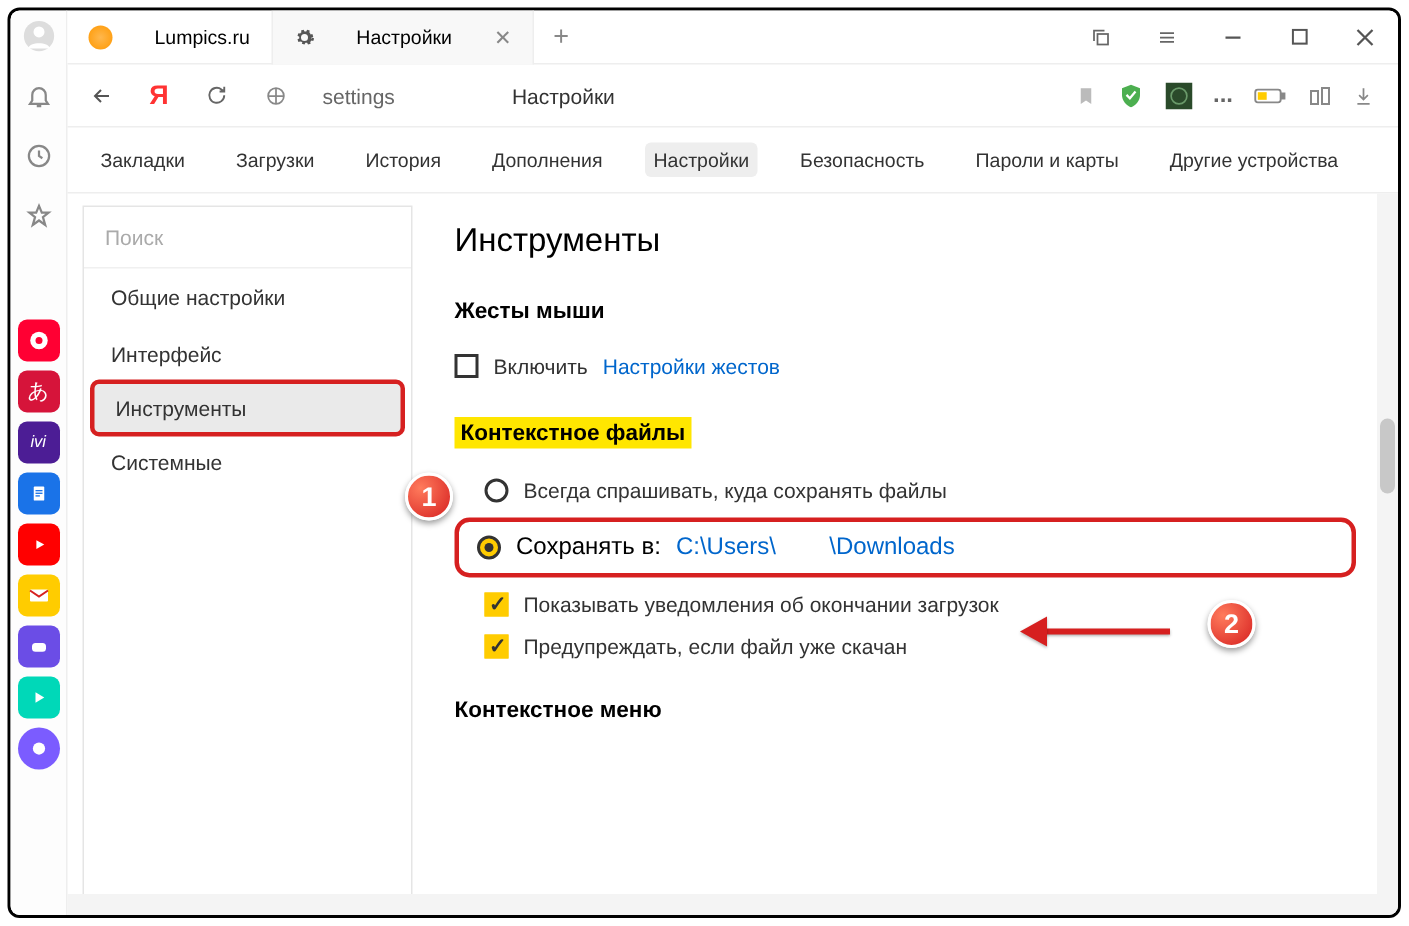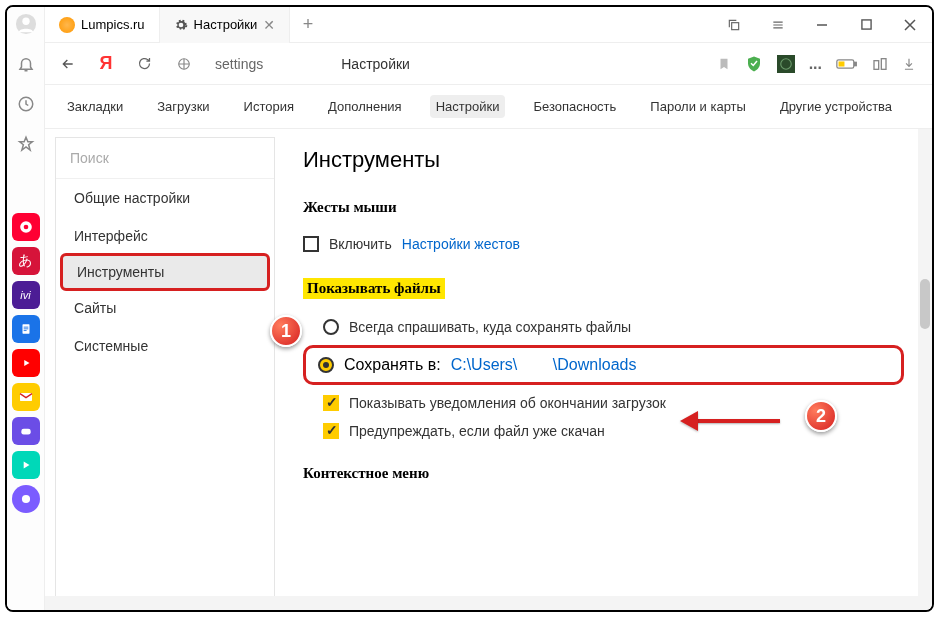--- a/index.html
+++ b/index.html
@@ -8,21 +8,21 @@
 .window { position: absolute; top: 5px; left: 5px; right: 5px; bottom: 5px; border: 2px solid #000; border-radius: 8px; overflow: hidden; background: #fff; display: flex; }
 
 .left-sidebar { width: 38px; background: #fdfdfd; border-right: 1px solid #eee; display: flex; flex-direction: column; align-items: center; padding-top: 6px; gap: 18px; }
 .left-sidebar .icon { width: 22px; height: 22px; display: flex; align-items: center; justify-content: center; color: #888; }
 .app-icons { display: flex; flex-direction: column; gap: 6px; margin-top: 40px; }
 .app-icon { width: 28px; height: 28px; border-radius: 6px; display: flex; align-items: center; justify-content: center; font-size: 14px; color: #fff; }
 
 .main { flex: 1; display: flex; flex-direction: column; }
 
 .titlebar { height: 36px; display: flex; align-items: center; background: #fff; border-bottom: 1px solid #eee; }
-.tab { height: 36px; display: flex; align-items: center; padding: 0 14px; gap: 6px; font-size: 13px; border-right: 1px solid #eee; position: relative; }
+.tab { height: 36px; display: flex; align-items: center; padding: 0 14px; gap: 28px; font-size: 13px; border-right: 1px solid #eee; position: relative; }
 .tab.active { background: #f8f8f8; }
 .tab .favicon { width: 16px; height: 16px; border-radius: 50%; }
 .tab-close { font-size: 14px; color: #888; cursor: pointer; }
 .newtab { width: 36px; display: flex; align-items: center; justify-content: center; color: #888; font-size: 18px; }
 .titlebar-spacer { flex: 1; }
 .win-controls { display: flex; align-items: center; gap: 0; }
 .win-btn { width: 44px; height: 36px; display: flex; align-items: center; justify-content: center; color: #555; }
 
 .toolbar { height: 42px; display: flex; align-items: center; padding: 0 8px; gap: 8px; border-bottom: 1px solid #eee; }
 .tool-btn { width: 30px; height: 30px; display: flex; align-items: center; justify-content: center; color: #666; border-radius: 4px; }
@@ -37,21 +37,21 @@
 
 .content { flex: 1; display: flex; overflow: hidden; position: relative; }
 
 .settings-nav { width: 220px; border: 1px solid #e5e5e5; margin: 8px 0 0 10px; display: flex; flex-direction: column; }
 .search-box { padding: 12px 14px; color: #aaa; font-size: 14px; border-bottom: 1px solid #f0f0f0; }
 .nav-item { padding: 11px 18px; font-size: 14px; color: #333; cursor: pointer; }
 .nav-item.selected { background: #eaeaea; border: 3px solid #d62020; border-radius: 6px; position: relative; margin: -2px 4px; padding: 8px 14px; }
 
 .settings-body { flex: 1; padding: 18px 28px; overflow-y: auto; position: relative; }
 .sect-h1 { font-size: 22px; font-weight: normal; margin-bottom: 26px; }
-.sect-h2 { font-size: 15px; font-weight: bold; margin-bottom: 14px; margin-top: 20px; font-family: Liberation Serif, serif; }
+.sect-h2 { font-size: 15px; font-weight: bold; margin-bottom: 14px; margin-top: 20px; }
 .sect-h2.hl { background: #ffe600; display: inline-block; padding: 2px 4px; }
 .row { display: flex; align-items: center; gap: 10px; font-size: 14px; padding: 6px 0; color: #333; }
 .checkbox { width: 16px; height: 16px; border: 2px solid #333; display: inline-block; }
 .checkbox.checked { background: #ffcc00; border-color: #ffcc00; position: relative; }
 .checkbox.checked::after { content: "✓"; position: absolute; top: -3px; left: 1px; font-size: 14px; color: #333; font-weight: bold; }
 .radio { width: 16px; height: 16px; border: 2px solid #333; border-radius: 50%; display: inline-block; position: relative; }
 .radio.checked { border-color: #333; background: #ffcc00; }
 .radio.checked::after { content: ""; position: absolute; top: 3px; left: 3px; width: 6px; height: 6px; background: #333; border-radius: 50%; }
 .link { color: #0066cc; cursor: pointer; }
 
@@ -270,35 +270,34 @@
       <span class="subnav-item">Другие устройства</span>
     </div>
 
     <div class="content">
 
       <div class="settings-nav">
         <div class="search-box">Поиск</div>
         <div class="nav-item">Общие настройки</div>
         <div class="nav-item">Интерфейс</div>
         <div class="nav-item selected">Инструменты</div>
-        <div class="nav-item">Сайты</div>
         <div class="nav-item">Системные</div>
       </div>
 
       <div class="settings-body">
         <h1 class="sect-h1">Инструменты</h1>
 
         <h2 class="sect-h2">Жесты мыши</h2>
         <div class="row">
           <span class="checkbox"></span>
           <span>Включить</span>
           <span class="link">Настройки жестов</span>
         </div>
 
-        <h2 class="sect-h2 hl">Показывать файлы</h2>
+        <h2 class="sect-h2 hl">Контекстное файлы</h2>
         <div class="row" style="padding-left:20px">
           <span class="radio"></span>
           <span>Всегда спрашивать, куда сохранять файлы</span>
         </div>
         <div class="callout">
           <span class="radio checked"></span>
           <span>Сохранять в:</span>
           <span class="link" style="white-space:pre">C:\Users\        \Downloads</span>
         </div>
         <div class="row" style="padding-left:20px">

